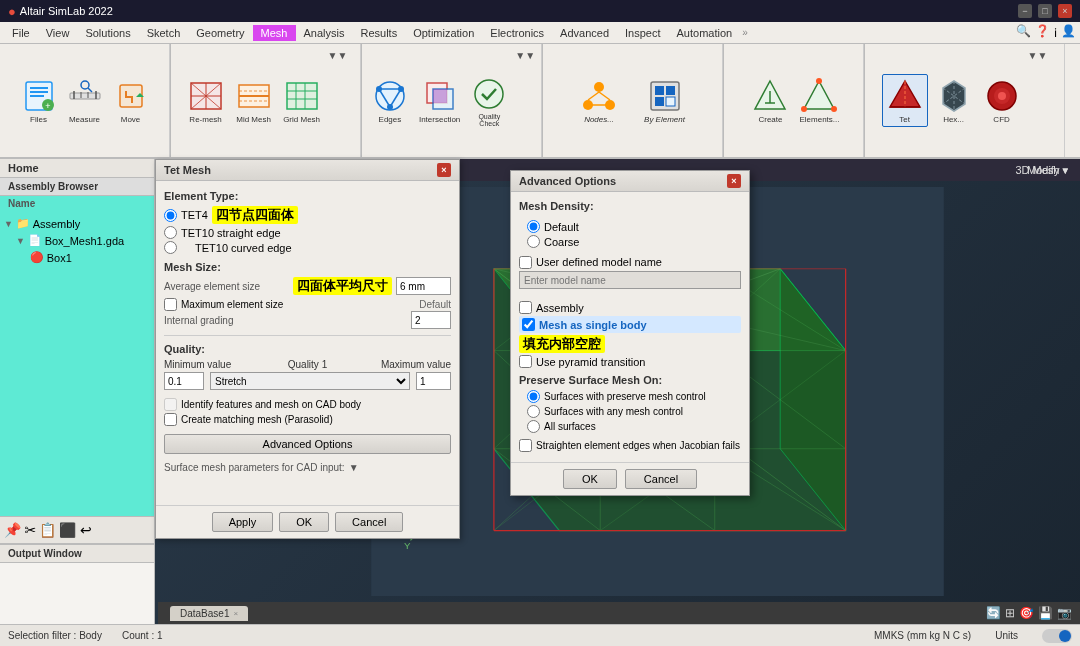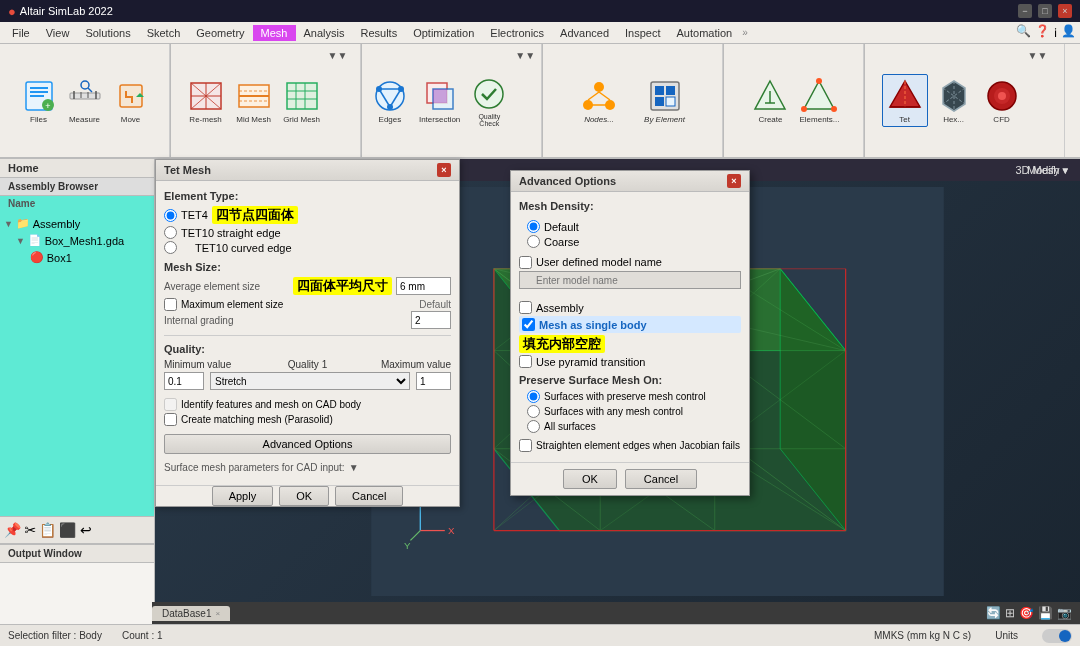--- a/index.html
+++ b/index.html
@@ -34,32 +34,32 @@
     .section-title { font-size: 11px; font-weight: bold; color: #333; margin-bottom: 4px; }
     .form-group { margin-bottom: 6px; }
     .form-row { display: flex; align-items: center; gap: 4px; margin-bottom: 3px; }
     .form-row label { font-size: 10px; color: #555; flex: 1; }
     .form-row input[type="text"] { width: 60px; height: 18px; border: 1px solid #999; background: #fff; padding: 1px 3px; font-size: 10px; }
     .checkbox-row { display: flex; align-items: center; gap: 4px; font-size: 10px; margin-bottom: 2px; }
     .checkbox-row input[type="checkbox"] { accent-color: #1565c0; }
     .quality-section { border-top: 1px solid #ccc; padding-top: 6px; margin-top: 4px; }
     .advanced-btn { background: linear-gradient(to bottom, #e8e5e0, #d5d2cd); border: 1px solid #999; padding: 3px 12px; font-size: 11px; cursor: pointer; border-radius: 2px; width: 100%; margin-bottom: 4px; }
     .surface-mesh-text { font-size: 10px; color: #555; margin: 4px 0; display: flex; align-items: center; gap: 4px; }
-    .dialog-buttons { display: flex; justify-content: center; gap: 6px; border-top: 1px solid #ccc; }
+    .dialog-buttons { display: flex; justify-content: center; gap: 6px; padding: 6px; border-top: 1px solid #ccc; margin-top: 20px; }
     .dialog-btn { padding: 3px 16px; font-size: 11px; border: 1px solid #999; background: linear-gradient(to bottom, #e8e5e0, #d5d2cd); cursor: pointer; border-radius: 2px; }
 
     
     #adv-dialog { position: absolute; top: 170px; left: 510px; width: 240px; background: #f0ede8; border: 1px solid #999; box-shadow: 3px 3px 8px rgba(0,0,0,0.4); z-index: 20; }
     .adv-content { padding: 8px; }
     .adv-section { margin-bottom: 8px; }
     .adv-label { font-size: 11px; font-weight: bold; color: #333; margin-bottom: 8px; }
     .adv-radio-group { display: flex; flex-direction: column; gap: 2px; padding-left: 8px; }
     .adv-radio-item { display: flex; align-items: center; gap: 4px; font-size: 11px; }
     .adv-checkbox-item { display: flex; align-items: center; gap: 4px; font-size: 11px; margin-bottom: 2px; }
-    .adv-text-input { width: 100%; height: 18px; border: 1px solid #999; background: #e0ddd8; padding: 1px 16px; font-size: 10px; margin-top: 2px; margin-bottom: 4px; }
+    .adv-text-input { width: 100%; height: 18px; border: 1px solid #999; background: #e0ddd8; padding: 1px 4px; font-size: 10px; margin-top: 2px; margin-bottom: 4px; }
     .preserve-label { font-size: 11px; font-weight: bold; color: #333; margin: 6px 0 4px; }
     .adv-footer { display: flex; justify-content: center; gap: 8px; padding: 6px; border-top: 1px solid #ccc; }
     .adv-btn { padding: 3px 18px; font-size: 11px; border: 1px solid #999; background: linear-gradient(to bottom, #e8e5e0, #d5d2cd); cursor: pointer; border-radius: 2px; }
 
     
     #statusbar { position: absolute; bottom: 0; left: 0; right: 0; height: 22px; background: #e8e5e0; border-top: 1px solid #bbb; display: flex; align-items: center; padding: 0 8px; gap: 20px; font-size: 10px; color: #333; }
 
     
     #canvas-tabs { position: absolute; bottom: 22px; left: 155px; right: 0; height: 22px; background: #3a3a3a; display: flex; align-items: center; padding: 0 4px; gap: 2px; }
     .canvas-tab { background: #555; color: #ddd; padding: 2px 10px; font-size: 10px; cursor: pointer; border-radius: 3px 3px 0 0; display: flex; align-items: center; gap: 4px; }
@@ -607,21 +607,21 @@
       <input type="checkbox" style="">
       <label style="font-size:10px;">Straighten element edges when Jacobian fails</label>
     </div>
   </div>
   <div class="adv-footer">
     <button class="adv-btn">OK</button>
     <button class="adv-btn">Cancel</button>
   </div>
 </div>
 
-<div id="canvas-tabs" style="position:absolute;bottom:22px;left:152px;right:0;height:22px;background:#3a3a3a;display:flex;align-items:center;padding:0 0;gap:2px;">
+<div id="canvas-tabs" style="position:absolute;bottom:22px;left:158px;right:0;height:22px;background:#3a3a3a;display:flex;align-items:center;padding:0 12px;gap:2px;">
   <div class="canvas-tab active">
     <span>DataBase1</span>
     <span class="canvas-tab-close">×</span>
   </div>
 
   <div style="position:absolute;right:8px;display:flex;gap:4px;align-items:center;">
     <span style="color:#ccc;font-size:12px;cursor:pointer;">🔄</span>
     <span style="color:#ccc;font-size:12px;cursor:pointer;">⊞</span>
     <span style="color:#ccc;font-size:12px;cursor:pointer;">🎯</span>
     <span style="color:#ccc;font-size:12px;cursor:pointer;">💾</span>

